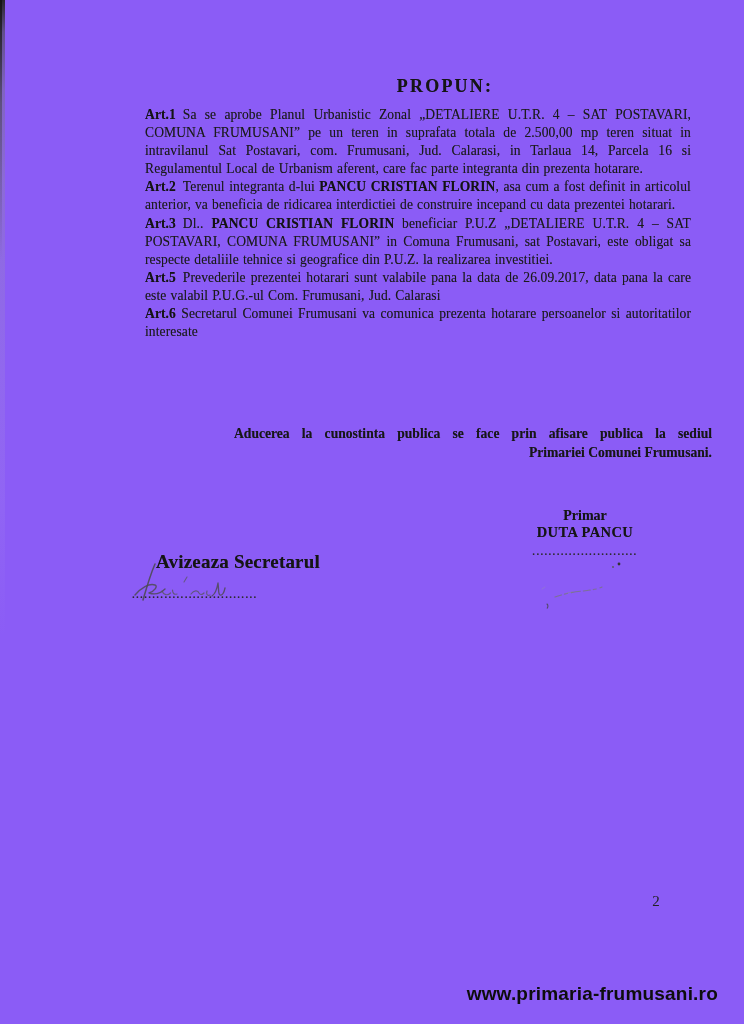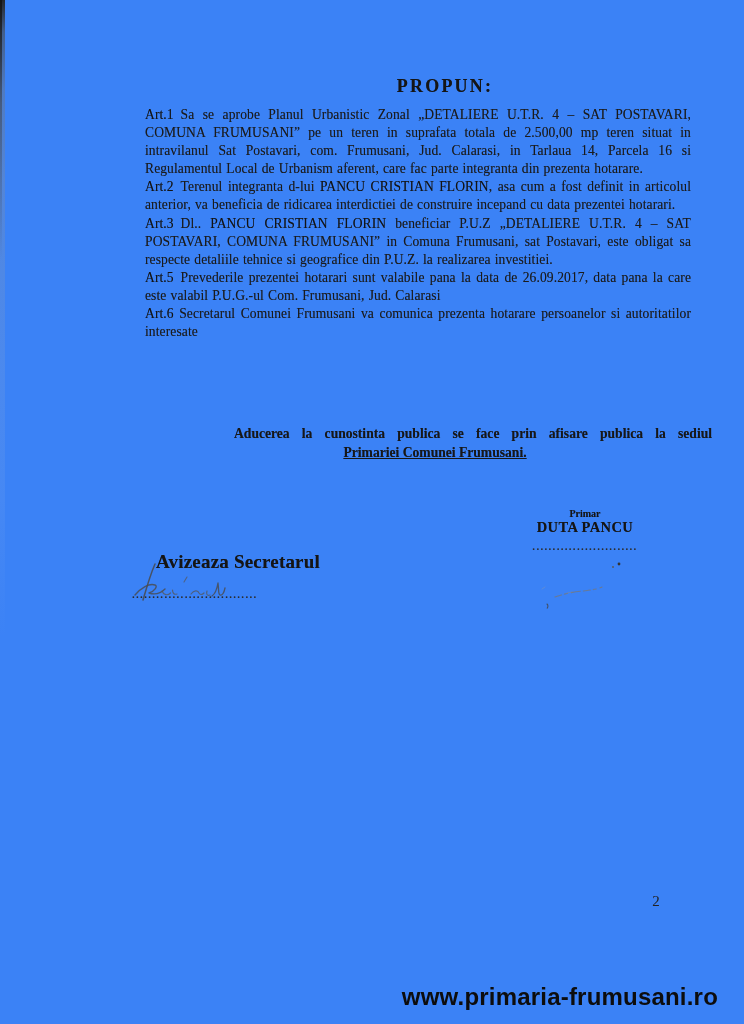--- a/index.html
+++ b/index.html
@@ -3,21 +3,21 @@
 <meta charset="utf-8">
 <style>
   * { margin: 0; padding: 0; box-sizing: border-box; }
   html, body { background: #e8e8e8; }
   body { font-family: "Liberation Serif", serif; }
 
   .page {
     position: relative;
     width: 744px;
     height: 1024px;
-    background: #3b82f6;
+    background: #8b5cf6;
     overflow: hidden;
     color: #1b1b1b;
   }
 
   
   .scan-edge {
     position: absolute;
     left: 0; top: 0;
     width: 5px; height: 640px;
     background: linear-gradient(to bottom,
@@ -56,46 +56,46 @@
     top: 106px; left: 145px; width: 546px;
     font-size: 13.55px;
     line-height: 18.1px;
     text-align: justify;
     letter-spacing: 0.1px;
     word-spacing: 0.6px;
     color: #1b1b1b;
     text-shadow: 0 0 0.4px rgba(25,25,25,0.45);
   }
   .articles p { margin: 0; }
-  .articles .b { font-weight: normal; color: #131313; }
+  .articles .b { font-weight: bold; color: #131313; }
 
   .announcement {
     position: absolute;
     top: 424px; left: 137px; width: 554px;
     font-size: 13.6px;
     line-height: 19px;
     font-weight: bold;
     color: #171717;
     text-shadow: 0 0 0.4px rgba(25,25,25,0.45);
     margin-left: 21px;
   }
   .announcement .l1 {
     text-indent: 76px;
     text-align: justify;
     text-align-last: justify;
   }
-  .announcement .l2 { text-align: center; text-decoration: underline; }
+  .announcement .l2 { text-align: right; }
 
   .mayor-block {
     position: absolute;
     top: 508px; left: 505px; width: 160px;
     text-align: center;
     color: #151515;
   }
-  .mayor-role  { font-size: 10px;   font-weight: bold; text-shadow: 0 0 0.4px rgba(25,25,25,0.5); }
+  .mayor-role  { font-size: 14px;   font-weight: bold; text-shadow: 0 0 0.4px rgba(25,25,25,0.5); }
   .mayor-name  { font-size: 14.5px; font-weight: bold; letter-spacing: 0.4px; text-shadow: 0 0 0.4px rgba(25,25,25,0.5); }
   .dotline {
     font-size: 11px;
     font-weight: bold;
     letter-spacing: 1.3px;
     color: #2a2a2a;
     white-space: nowrap;
     overflow: hidden;
   }
   .mayor-block .dotline { margin-top: 4px; }
@@ -131,21 +131,21 @@
     text-align: center;
     font-size: 15px;
     color: #222;
   }
 
   .footer-url {
     position: absolute;
     top: 983px; right: 26px;
     font-family: "Liberation Sans", sans-serif;
     font-weight: 700;
-    font-size: 24px;
+    font-size: 19px;
     letter-spacing: 0.2px;
     color: #0d0d0d;
   }
 
   svg .stroke { fill: none; stroke-linecap: round; stroke-linejoin: round; }
 </style>
 </head>
 <body>
 
 <div class="page">

